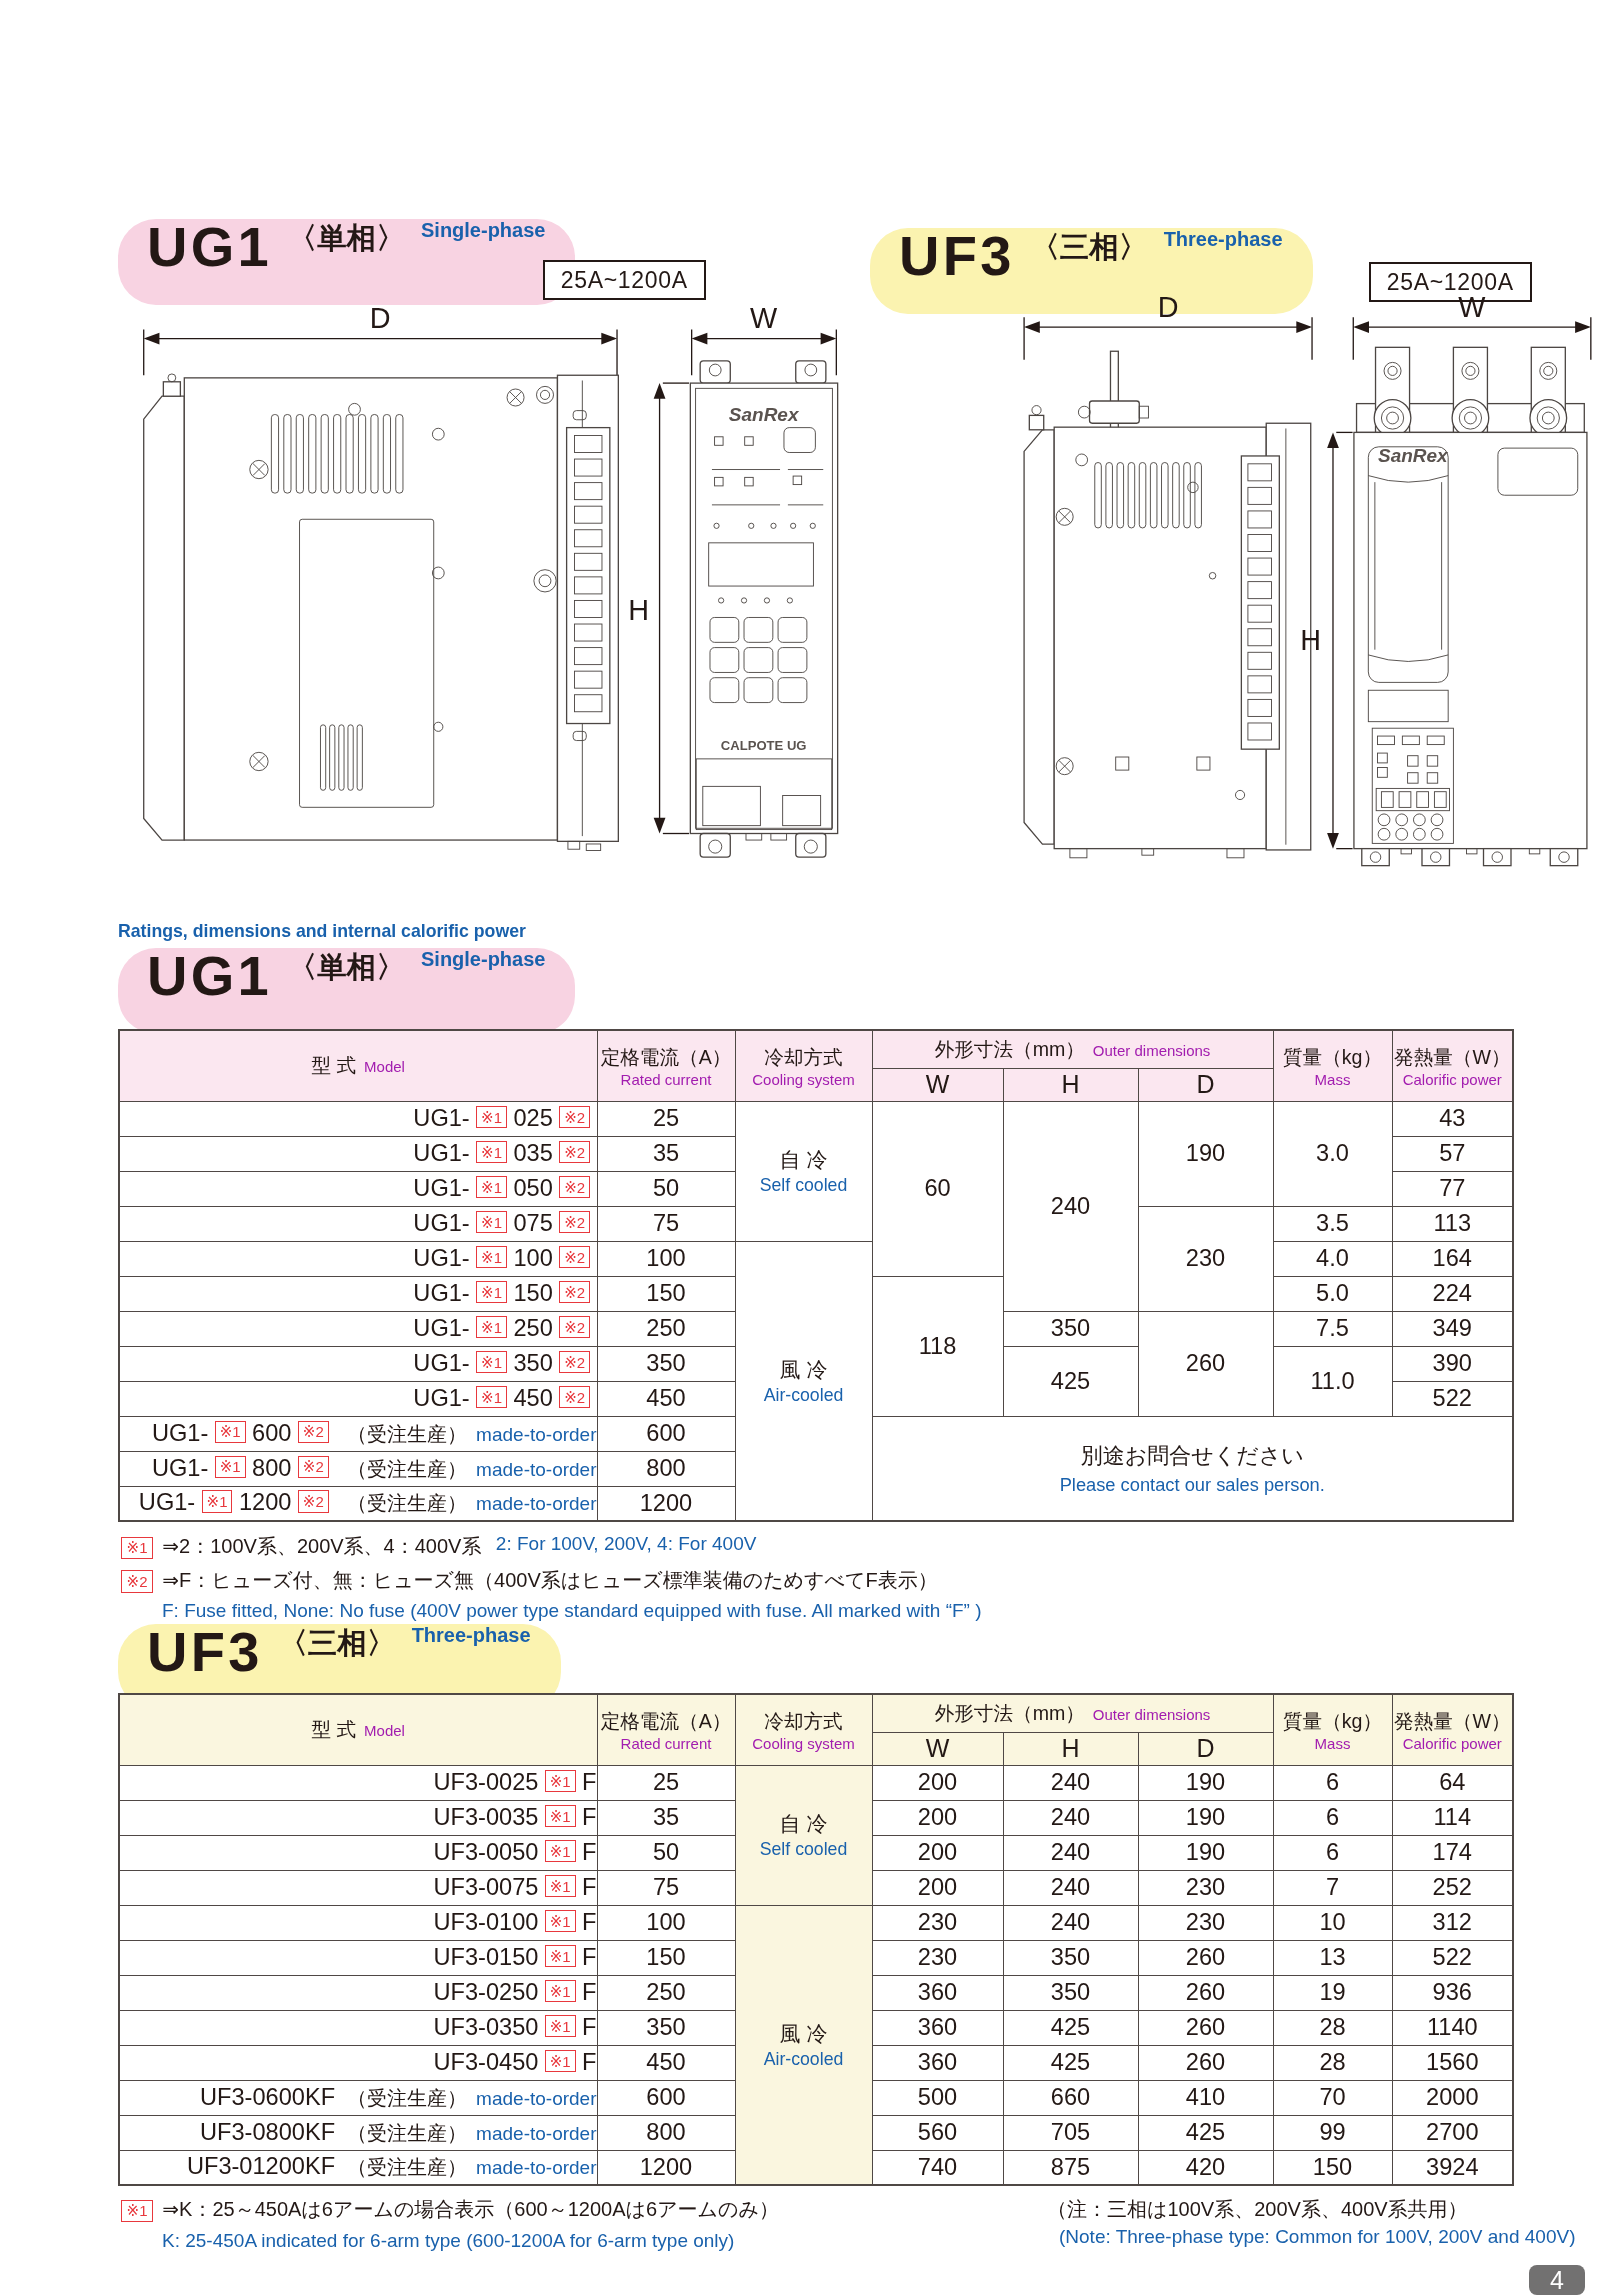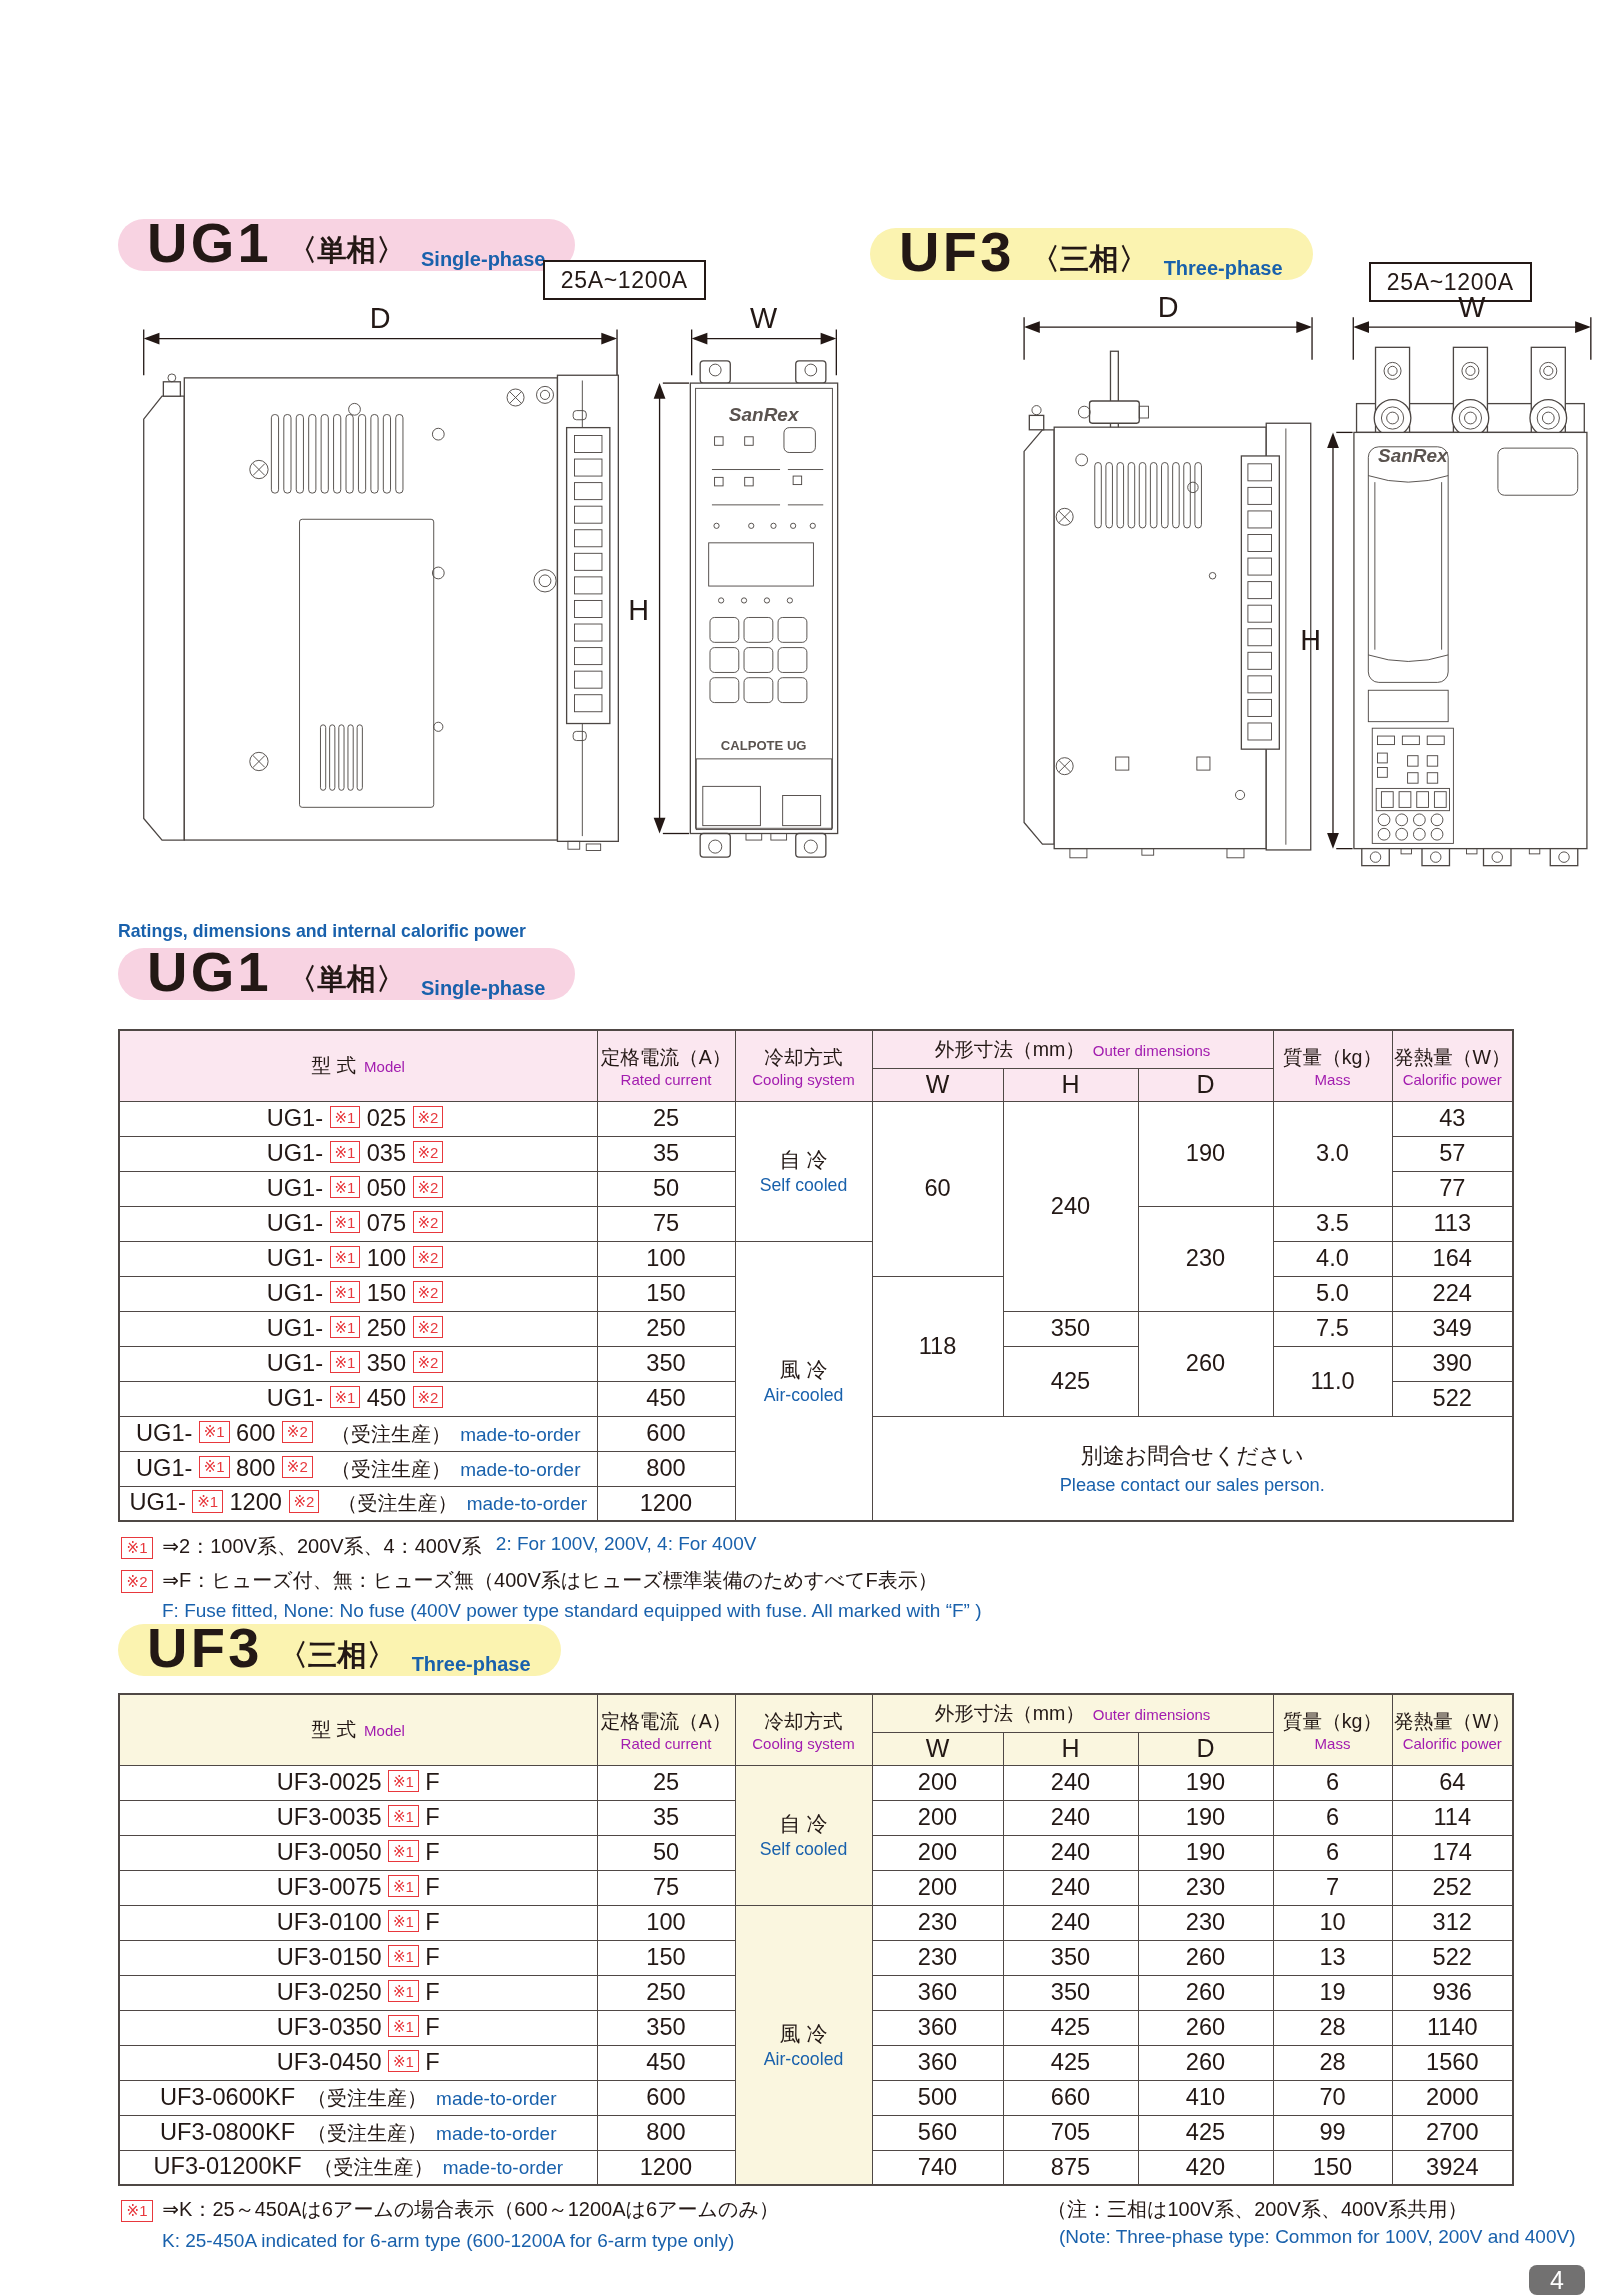--- a/index.html
+++ b/index.html
@@ -11,21 +11,21 @@
   .topbar{position:absolute;left:0;top:0;width:1623px;height:128px;background:#ef8200;}
   .topbar .t-ja{position:absolute;right:62px;top:27.5px;font-size:34px;font-weight:bold;color:#fff;letter-spacing:2px;}
   .topbar .t-en{position:absolute;right:62px;top:77px;font-size:19.6px;color:#fff;letter-spacing:0.7px;}
 
   
   .sec-heading{position:absolute;display:flex;align-items:baseline;gap:17px;white-space:nowrap;}
   .sec-heading .ja{font-size:31px;font-weight:bold;letter-spacing:0.7px;}
   .sec-heading .en{font-size:17.7px;color:#1961ac;font-weight:bold;}
 
   
-  .product-badge{position:absolute;height:52px;border-radius:38px;display:flex;align-items:flex-end;
+  .product-badge{position:absolute;height:86px;border-radius:38px;display:flex;align-items:flex-start;
     padding:0 30px 0 29px;gap:15.7px;white-space:nowrap;}
   .product-badge.pink{background:#f8d3e2;}
   .product-badge.yellow{background:#fbf3b0;}
   .product-badge .name{font-size:56px;font-weight:800;letter-spacing:3.3px;line-height:1;}
   .product-badge .phase{font-size:29.4px;font-weight:bold;}
   .product-badge .phase-en{font-size:20px;color:#1961ac;font-weight:bold;}
 
   .range-box{position:absolute;border:2px solid #231815;background:#fff;font-size:23px;
     padding:4.6px 15.7px;letter-spacing:0.7px;}
 
@@ -46,21 +46,21 @@
   table.spec thead th{font-weight:normal;text-align:center;vertical-align:middle;}
   table.spec.pink thead th{background:#fbe7f0;}
   table.spec.cream thead th{background:#faf6df;}
   table.spec.cream td.cool{background:#faf6df;}
   .th-ja{font-size:19.6px;}
   .th-en{font-size:15px;color:#a21caf;}
   .th-inline .th-en{margin-left:7.9px;}
   .th-whd{font-size:25px;}
   table.spec tbody tr{height:35px;}
   table.spec td{vertical-align:middle;}
-  td.model{text-align:center;padding-left:17px;font-size:23.6px;white-space:nowrap;}
+  td.model{text-align:right;padding-left:17px;font-size:23.6px;white-space:nowrap;}
   td.num{text-align:center;font-size:23.6px;}
   td.cool{text-align:center;}
   td.cool .ja{font-size:21px;}
   td.cool .en{font-size:17.7px;color:#1961ac;margin-top:1.3px;}
   td.contact{text-align:center;border-radius:24px;}
   td.contact .ja{font-size:22px;}
   td.contact .en{font-size:18.3px;color:#1961ac;margin-top:2.6px;}
   .refbox{display:inline-block;border:1.3px solid #e8383d;color:#e8383d;font-size:15px;
     line-height:1;padding:2.6px 3.9px;margin:0 6.5px;vertical-align:3.3px;}
   .order-ja{margin-left:11.8px;font-size:20px;}

